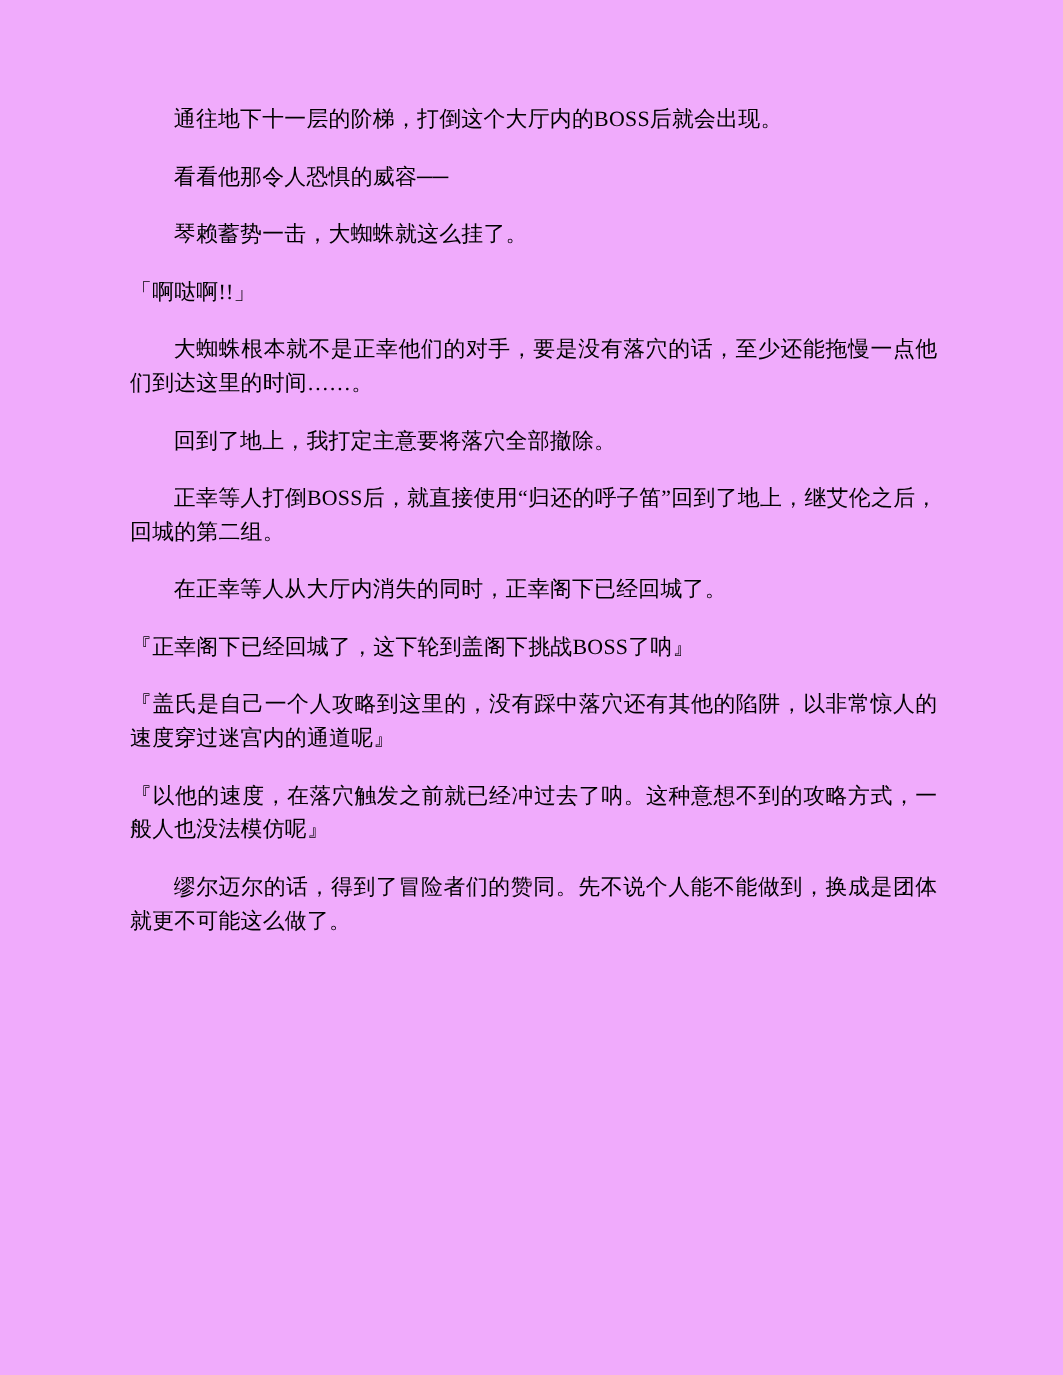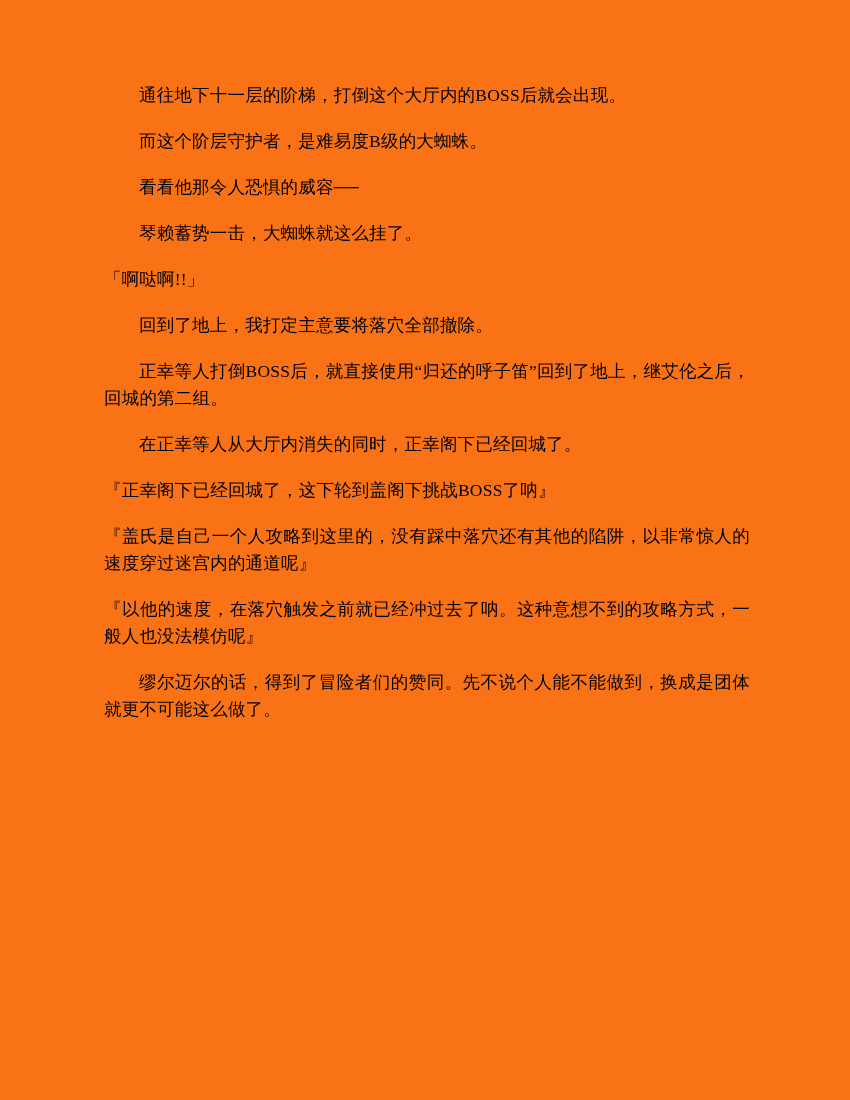--- a/index.html
+++ b/index.html
@@ -11,21 +11,21 @@
     width: 850px;
     height: 1100px;
     font-family: "Liberation Serif", "DejaVu Serif", serif;
     color: #000000;
   }
   .page {
     position: relative;
     width: 850px;
     height: 1100px;
     box-sizing: border-box;
-    background: #f97316;
+    background: #f0abfc;
     overflow: hidden;
   }
   .content {
     position: absolute;
     left: 104px;
     top: 82px;
     width: 646px;
   }
   p.para {
     margin: 0 0 19px 0;
@@ -43,24 +43,24 @@
     text-indent: 0;
   }
 </style>
 </head>
 <body>
 
 <div class="page">
   <div class="content">
 
     <p class="para indent">通往地下十一层的阶梯，打倒这个大厅内的BOSS后就会出现。</p>
-    <p class="para indent">而这个阶层守护者，是难易度B级的大蜘蛛。</p>
     <p class="para indent">看看他那令人恐惧的威容──</p>
     <p class="para indent">琴赖蓄势一击，大蜘蛛就这么挂了。</p>
     <p class="para noindent">「啊哒啊!!」</p>
+    <p class="para indent">大蜘蛛根本就不是正幸他们的对手，要是没有落穴的话，至少还能拖慢一点他们到达这里的时间……。</p>
     <p class="para indent">回到了地上，我打定主意要将落穴全部撤除。</p>
     <p class="para indent">正幸等人打倒BOSS后，就直接使用“归还的呼子笛”回到了地上，继艾伦之后，回城的第二组。</p>
     <p class="para indent">在正幸等人从大厅内消失的同时，正幸阁下已经回城了。</p>
     <p class="para noindent">『正幸阁下已经回城了，这下轮到盖阁下挑战BOSS了呐』</p>
     <p class="para noindent">『盖氏是自己一个人攻略到这里的，没有踩中落穴还有其他的陷阱，以非常惊人的速度穿过迷宫内的通道呢』</p>
     <p class="para noindent">『以他的速度，在落穴触发之前就已经冲过去了呐。这种意想不到的攻略方式，一般人也没法模仿呢』</p>
     <p class="para indent">缪尔迈尔的话，得到了冒险者们的赞同。先不说个人能不能做到，换成是团体就更不可能这么做了。</p>
 
   </div>
 </div>

